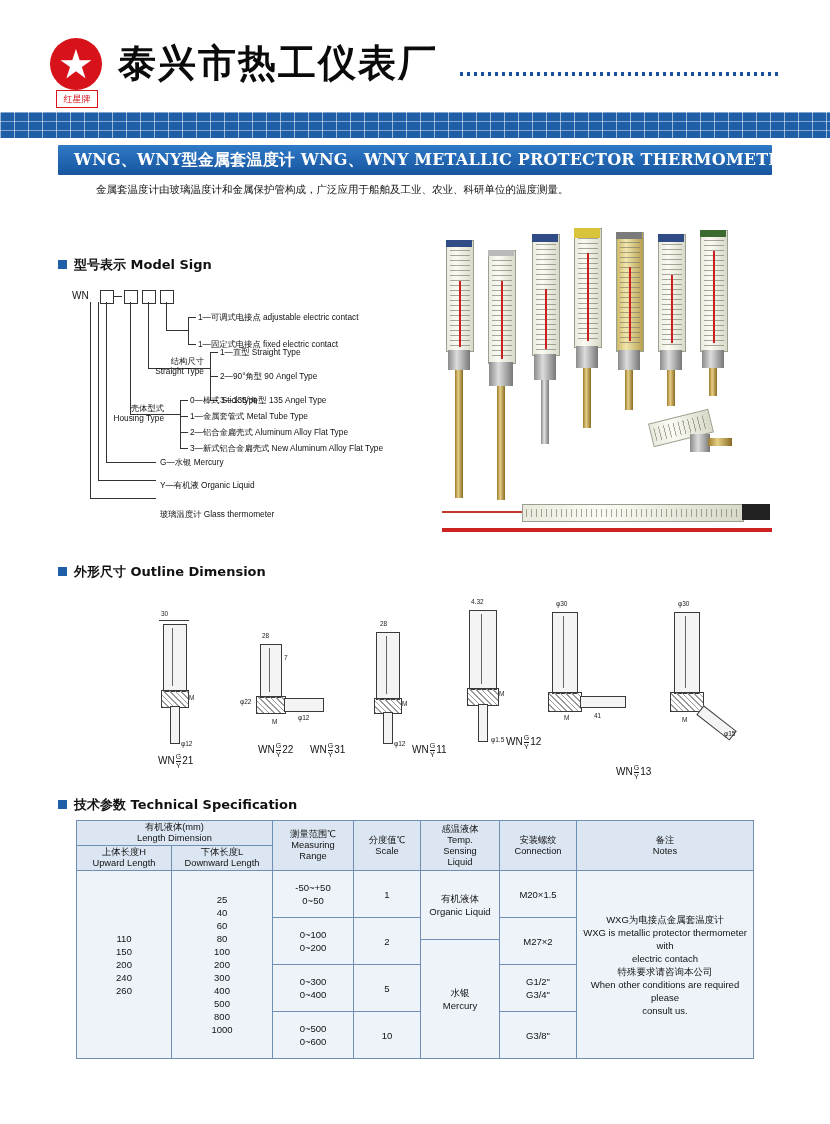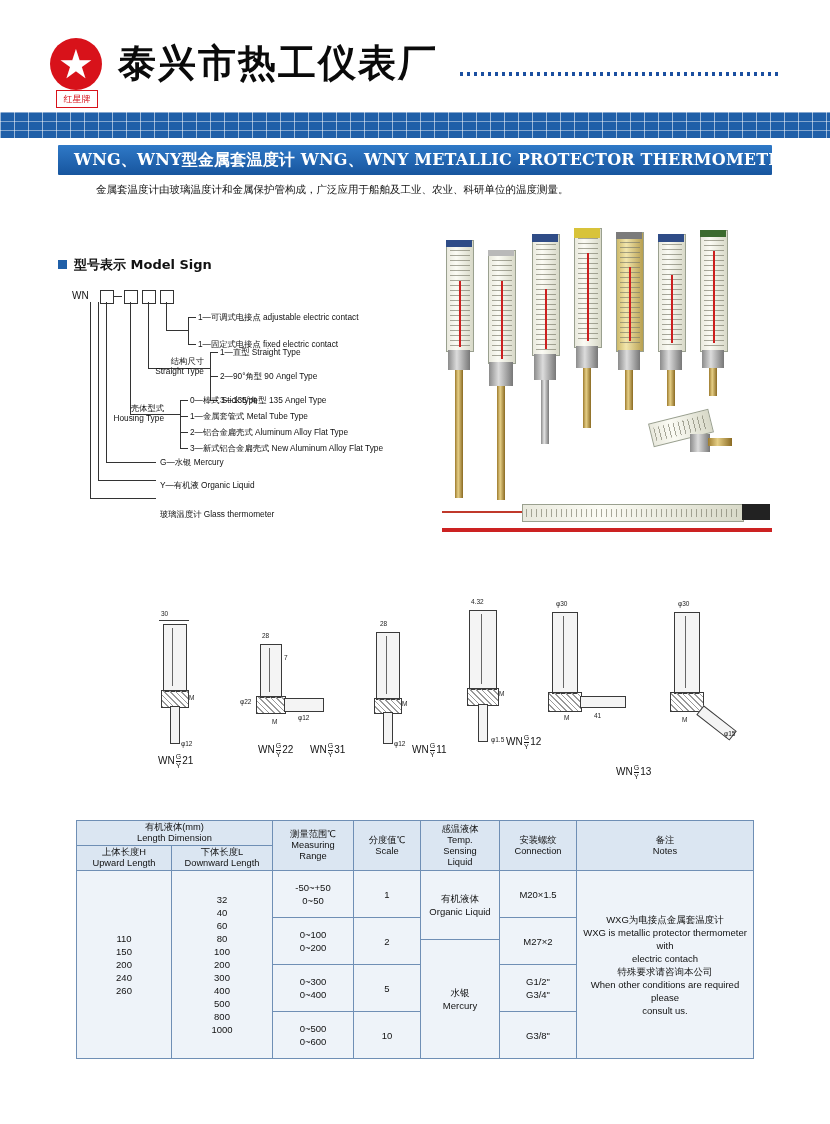--- a/index.html
+++ b/index.html
@@ -324,20 +324,23 @@
     <div class="therm" style="left:10px;top:272px;width:330px;height:26px;">
       <div class="body" style="left:80px;top:4px;width:220px;height:16px;">
         <div class="scale" style="background-image:repeating-linear-gradient(to right,#7b7b6a 0 1px,transparent 1px 5px);"></div>
       </div>
       <div class="nut" style="left:300px;top:4px;width:28px;height:16px;background:#222;"></div>
       <div class="gline" style="position:absolute;left:0;top:11px;width:80px;height:2px;background:#c0392b;"></div>
     </div>
     <div style="position:absolute;left:10px;top:300px;width:330px;height:4px;background:#cc2222;"></div>
   </div>
 
+  <div class="sec" id="sec-outline">
+    <span class="sq"></span><span>外形尺寸 Outline Dimension</span>
+  </div>
 
   <div class="outline">
 
     <div class="draw" style="left:85px;top:20px;width:70px;height:130px;">
       <div class="dim" style="left:16px;top:-6px;">30</div>
       <div class="gline" style="left:14px;top:4px;width:30px;height:1px;"></div>
       <div class="gbox" style="left:18px;top:8px;width:22px;height:66px;"></div>
       <div class="gline" style="left:27px;top:12px;width:1px;height:58px;background:#666;"></div>
       <div class="ghatch" style="left:16px;top:74px;width:26px;height:16px;"></div>
       <div class="gbox" style="left:25px;top:90px;width:8px;height:36px;"></div>
@@ -410,20 +413,23 @@
       <div class="gbox" style="left:40px;top:100px;width:40px;height:10px;transform:rotate(38deg);transform-origin:0 50%;"></div>
       <div class="dim" style="left:64px;top:126px;">φ15</div>
       <div class="dim" style="left:22px;top:112px;">M</div>
     </div>
     <div class="cap-lbl" style="left:556px;top:168px;">
       <span>WN</span><span class="frac"><b>G</b><span>Y</span></span><span>13</span>
     </div>
 
   </div>
 
+  <div class="sec" id="sec-spec">
+    <span class="sq"></span><span>技术参数 Technical Specification</span>
+  </div>
 
   <table class="spec">
     <thead>
       <tr>
         <th colspan="2">
           <span>有机液体(mm)</span><br>
           <span>Length Dimension</span>
         </th>
         <th rowspan="2" style="width:76px;">
           <span>测量范围℃</span><br>
@@ -466,21 +472,21 @@
           <div class="cellstack" style="line-height:31px;">
             <div>110</div>
             <div>150</div>
             <div>200</div>
             <div>240</div>
             <div>260</div>
           </div>
         </td>
         <td rowspan="6" style="vertical-align:middle;">
           <div class="cellstack">
-            <div>32</div>
+            <div>25</div>
             <div>40</div>
             <div>60</div>
             <div>80</div>
             <div>100</div>
             <div>200</div>
             <div>300</div>
             <div>400</div>
             <div>500</div>
             <div>800</div>
             <div>1000</div>

